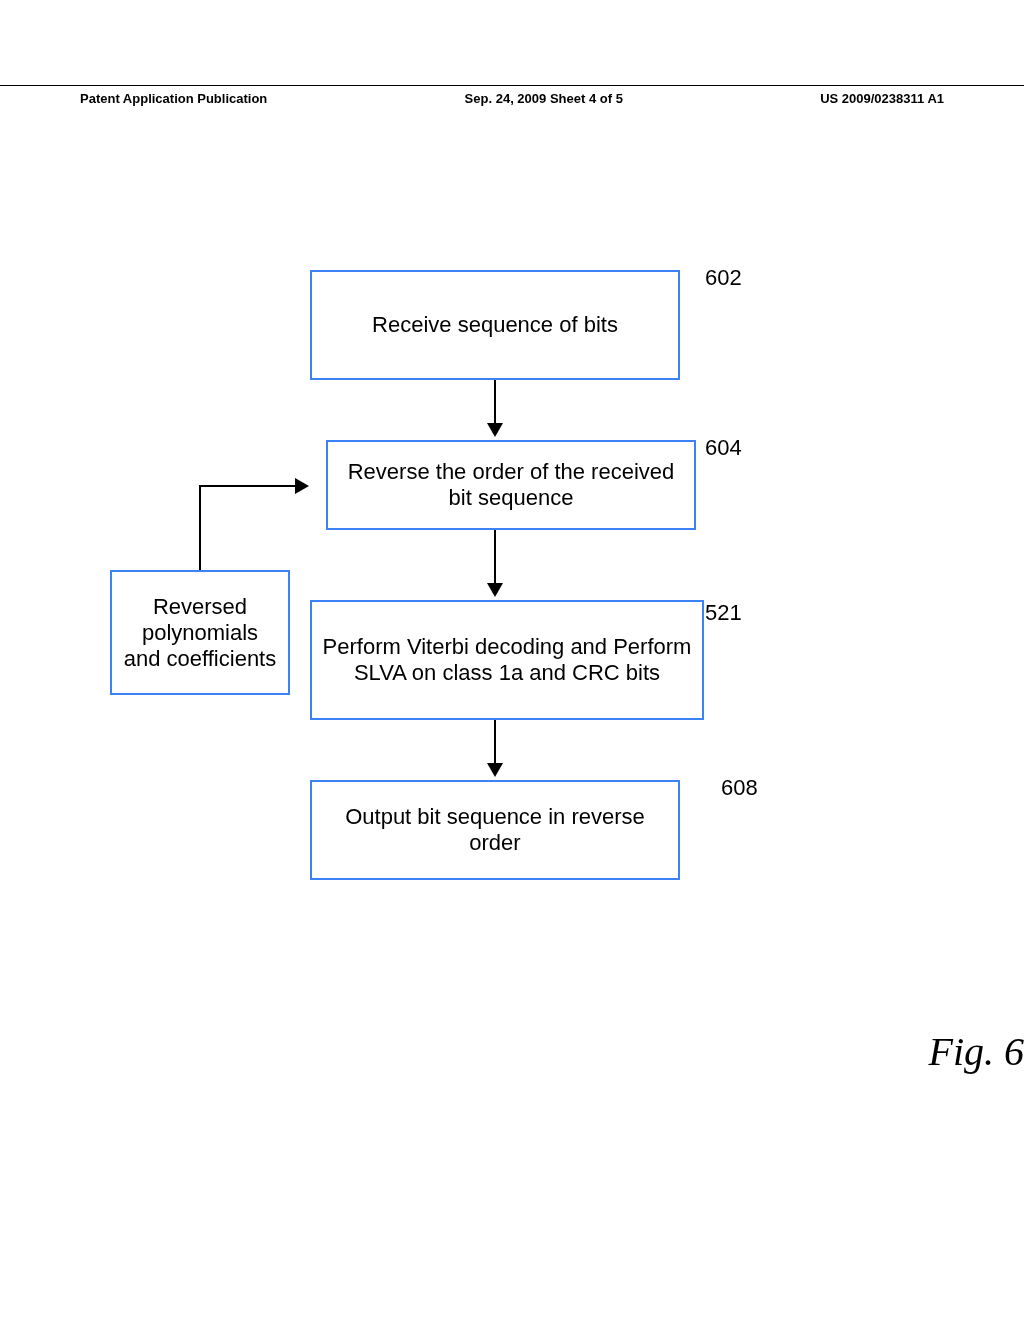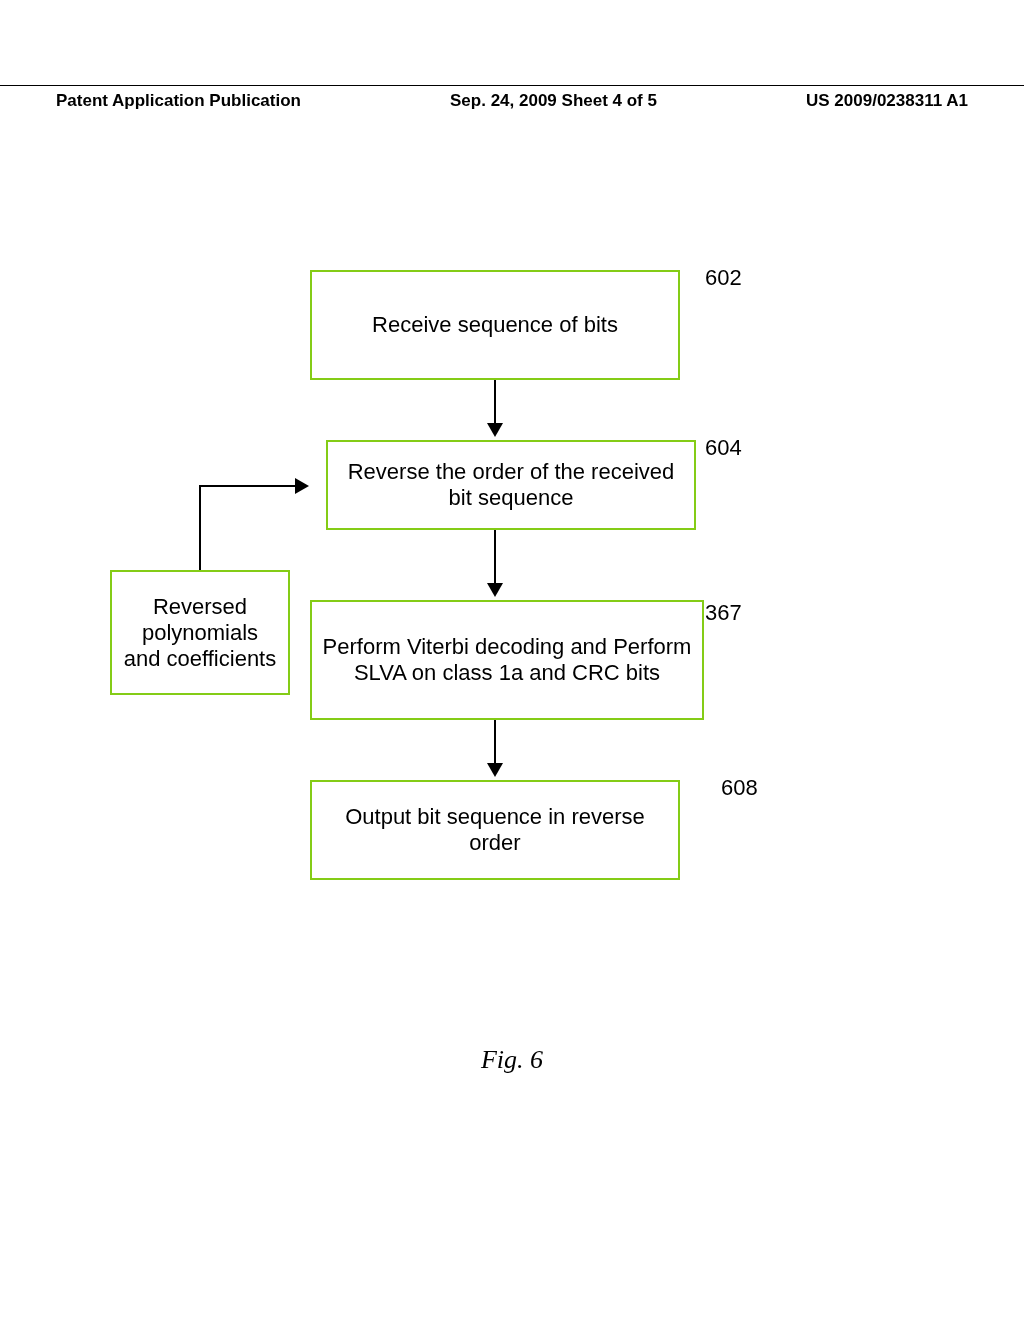--- a/index.html
+++ b/index.html
@@ -15,34 +15,34 @@
     position: absolute;
     top: 85px;
     left: 0;
     width: 100%;
     border-top: 1px solid #000;
     padding-top: 5px;
   }
   .header-row {
     display: flex;
     justify-content: space-between;
-    padding: 0 56px;
-    font-size: 17px;
+    padding: 0 80px;
+    font-size: 13px;
     font-weight: bold;
   }
   .diagram {
     position: absolute;
     top: 270px;
     left: 0;
     width: 100%;
     height: 780px;
   }
   .box {
     position: absolute;
-    border: 2px solid #84cc16;
+    border: 2px solid #3b82f6;
     background: #fff;
     display: flex;
     align-items: center;
     justify-content: center;
     text-align: center;
     font-size: 22px;
     padding: 10px;
   }
   .ref {
     position: absolute;
@@ -78,22 +78,22 @@
   }
   .connector-v {
     position: absolute;
     width: 2px;
     background: #000;
   }
   .fig-caption {
     position: absolute;
     bottom: 245px;
     width: 100%;
-    text-align: center;
-    font-size: 26px;
+    text-align: right;
+    font-size: 40px;
     font-style: italic;
     font-family: "Times New Roman", Times, serif;
   }
 </style>
 </head>
 <body>
 
 <div class="header">
   <div class="header-row">
     <span>Patent Application Publication</span>
@@ -114,21 +114,21 @@
   <div class="box" style="left:310px; top:170px; width:370px; height:90px;margin-left:16px;">
     <span>Reverse the order of the received bit sequence</span>
   </div>
   <div class="ref" style="left:705px; top:165px;">604</div>
 
   <div class="arrow-v" style="left:494px; top:260px; height:65px;"></div>
 
   <div class="box" style="left:310px; top:330px; width:394px; height:120px;">
     <span>Perform Viterbi decoding and Perform SLVA on class 1a and CRC bits</span>
   </div>
-  <div class="ref" style="left:705px; top:330px;">367</div>
+  <div class="ref" style="left:705px; top:330px;">521</div>
 
   <div class="arrow-v" style="left:494px; top:450px; height:55px;"></div>
 
   <div class="box" style="left:310px; top:510px; width:370px; height:100px;">
     <span>Output bit sequence in reverse order</span>
   </div>
   <div class="ref" style="left:705px; top:505px;margin-left:16px;">608</div>
 
   <div class="box" style="left:110px; top:300px; width:180px; height:125px;">
     <span>Reversed polynomials and coefficients</span>

